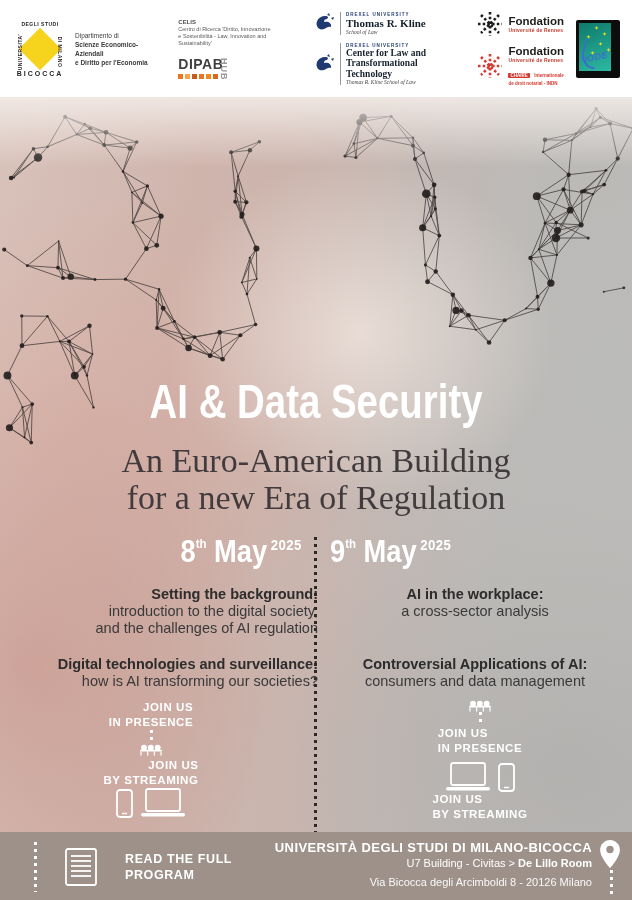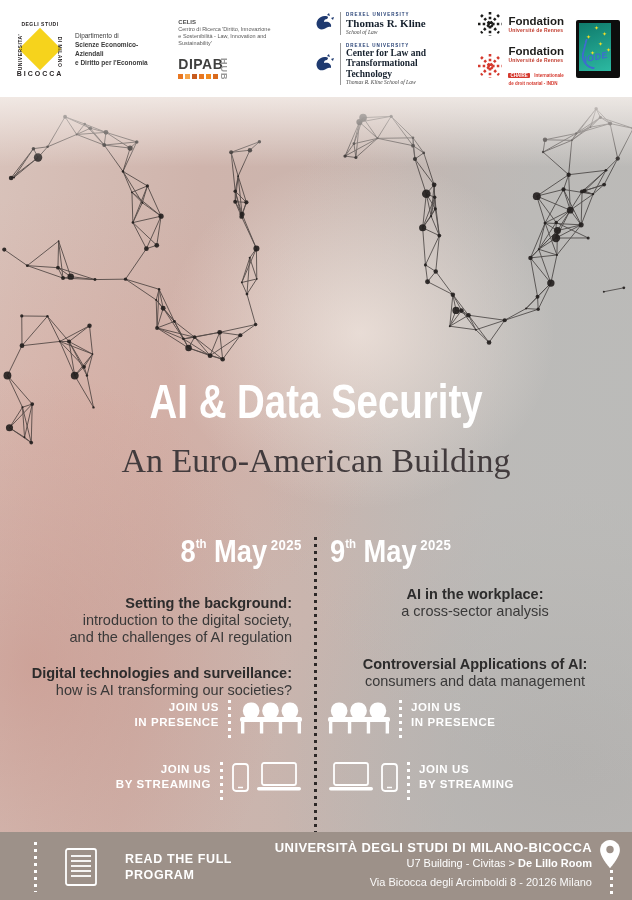--- a/index.html
+++ b/index.html
@@ -65,25 +65,25 @@
   .date{display:inline-block;transform:scaleX(.88);transform-origin:right center;font-weight:bold;font-size:31px;white-space:nowrap;}
   .dateR .date{transform-origin:left center;}
   .date sup{font-size:13px;vertical-align:14px;font-weight:bold;}
   .date .yr{font-size:15px;vertical-align:12px;letter-spacing:.5px;margin-left:4px;}
   
   .vdots{background-image:repeating-linear-gradient(to bottom,currentColor 0 3px,transparent 3px 7px);width:3px;}
   .centerdiv{position:absolute;left:314px;top:537px;height:295px;color:#2d2827;}
   
   .sess{position:absolute;font-size:14.5px;line-height:17px;color:#3a3939;}
   .sess .h{font-weight:bold;color:#2d2c2c;}
-  .sL{left:6px;width:286px;text-align:right;margin-top:9px;}
+  .sL{left:32px;width:286px;text-align:right;}
   .sR{left:332px;width:286px;text-align:center;}
   .row1{top:586px;} .row2{top:656px;}
   
-  .joinrow{position:absolute;height:56px;display:flex;align-items:flex-start;color:#fff;}
+  .joinrow{position:absolute;height:56px;display:flex;align-items:center;color:#fff;flex-direction:column;}
   .jl{left:0;width:302px;justify-content:flex-end;}
   .jr{left:328px;width:304px;justify-content:flex-start;}
   .presence{top:700px;} .stream{top:762px;}
   .joinlbl{font-size:11.5px;font-weight:bold;letter-spacing:.6px;line-height:15px;white-space:nowrap;}
   .jl .joinlbl{text-align:right;}
   .jdots{height:40px;margin:0 9px;color:#fff;}
   .icons{display:flex;align-items:center;gap:7px;}
   
   .footer{position:absolute;top:832px;left:0;width:632px;height:68px;background:#9d9189;color:#fff;}
   .cta{position:absolute;left:34px;top:10px;display:flex;align-items:center;gap:28px;cursor:pointer;}
@@ -686,20 +686,21 @@
       <span class="iodestar" style="left:30px;top:26px">✦</span>
       <span class="iodestar" style="left:14px;top:29px">✦</span>
       <div class="iodefig"></div>
       <div class="iodetxt">IODE</div>
     </div>
   </header>
 
   <div class="title"><span>AI &amp; Data Security</span></div>
   <div class="subtitle">
     <div>An Euro-American Building</div>
+    <div>for a new Era of Regulation</div>
   </div>
 
   <div class="daterow">
     <div class="dateL">
       <span class="date"><span>8</span><sup>th</sup>&nbsp;<span>May</span><span class="yr">2025</span></span>
     </div>
     <div class="dateR">
       <span class="date"><span>9</span><sup>th</sup>&nbsp;<span>May</span><span class="yr">2025</span></span>
     </div>
   </div>

